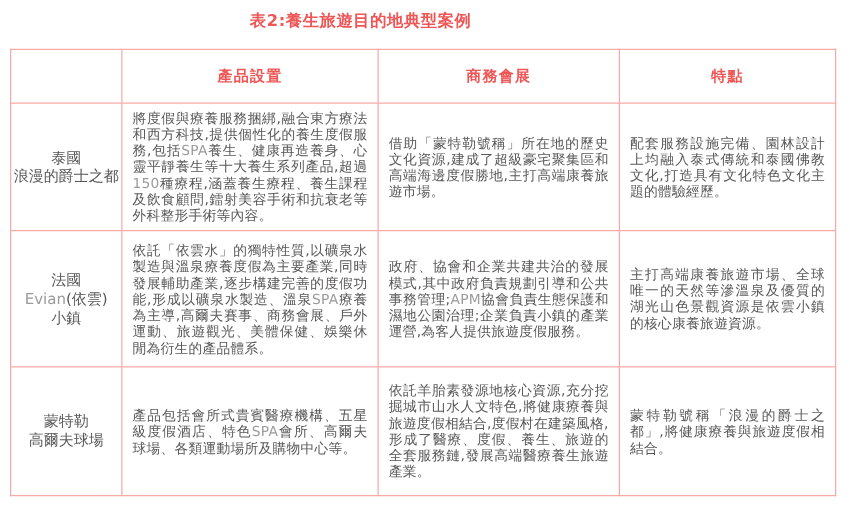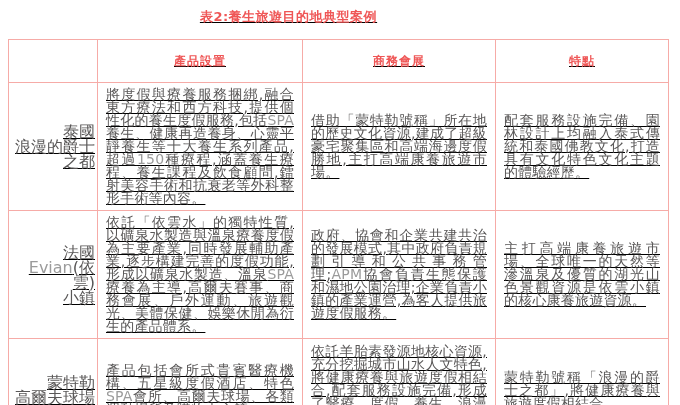--- a/index.html
+++ b/index.html
@@ -14,21 +14,20 @@
     width: 680px;
     height: 405px;
     font-family: "DejaVu Sans", "Liberation Sans", sans-serif;
     overflow: hidden;
   }
   .page {
     width: 577px;
     height: 405px;
     position: relative;
     background: #ffffff;
-    text-decoration: underline;
   }
   .title {
     padding-top: 8px;
     text-align: center;
     font-size: 13px;
     font-weight: bold;
     letter-spacing: 0.5px;
     color: var(--accent);
   }
   table.case-table {
@@ -48,30 +47,30 @@
   .case-table tr.row-1 { height: 109px; }
   .case-table tr.row-2 { height: 103px; }
   .case-table th {
     color: var(--accent);
     font-weight: bold;
     font-size: 12px;
     text-align: center;
     letter-spacing: 1px;
   }
   td.name-cell {
-    text-align: right;
+    text-align: center;
     color: var(--text);
-    font-size: 16px;
+    font-size: 12px;
     line-height: 15px;
     padding: 0 2px;
   }
   td.body-cell {
     padding: 5px 8px;
     color: var(--text);
-    font-size: 14px;
+    font-size: 11px;
     line-height: 13px;
     text-align: justify;
     letter-spacing: 0.2px;
   }
   .latin { color: var(--latin); }
 </style>
 </head>
 <body>
 
 <div class="page">
@@ -115,19 +114,19 @@
         <td class="body-cell">主打高端康養旅遊市場、全球唯一的天然等滲溫泉及優質的湖光山色景觀資源是依雲小鎮的核心康養旅遊資源。</td>
       </tr>
 
       <tr class="row-2">
         <td class="name-cell">
           <div>蒙特勒</div>
           <div>高爾夫球場</div>
           <div></div>
         </td>
         <td class="body-cell">產品包括會所式貴賓醫療機構、五星級度假酒店、特色<span class="latin">SPA</span>會所、高爾夫球場、各類運動場所及購物中心等。</td>
-        <td class="body-cell">依託羊胎素發源地核心資源,充分挖掘城市山水人文特色,將健康療養與旅遊度假相結合,配套服務設施完備,形成了醫療、度假、養生、浪漫的爵士之都,發展高端醫療養生旅遊產業。</td>
+        <td class="body-cell">依託羊胎素發源地核心資源,充分挖掘城市山水人文特色,將健康療養與旅遊度假相結合,度假村在建築風格,形成了醫療、度假、養生、旅遊的全套服務鏈,發展高端醫療養生旅遊產業。</td>
         <td class="body-cell">蒙特勒號稱「浪漫的爵士之都」,將健康療養與旅遊度假相結合。</td>
       </tr>
     </tbody>
   </table>
 
 </div>
 
 </body></html>

